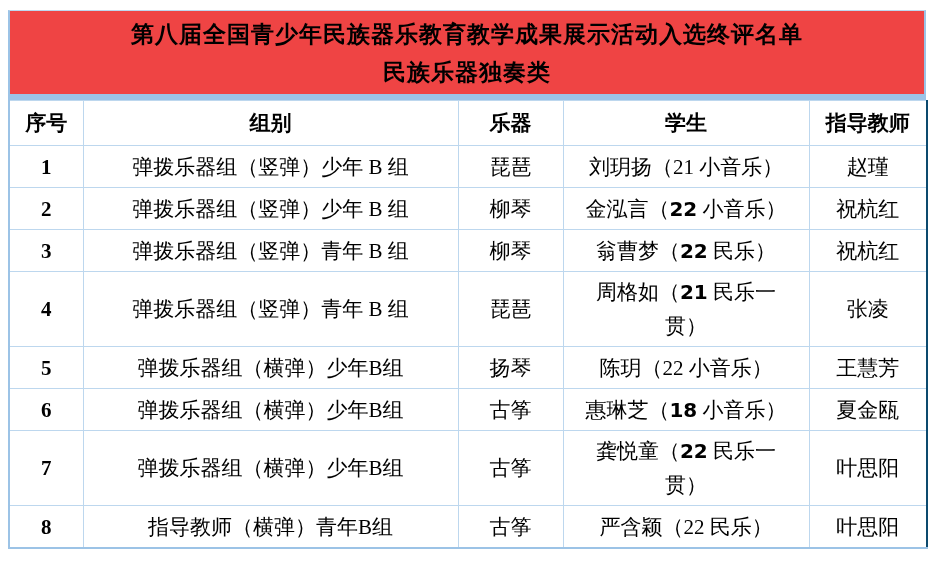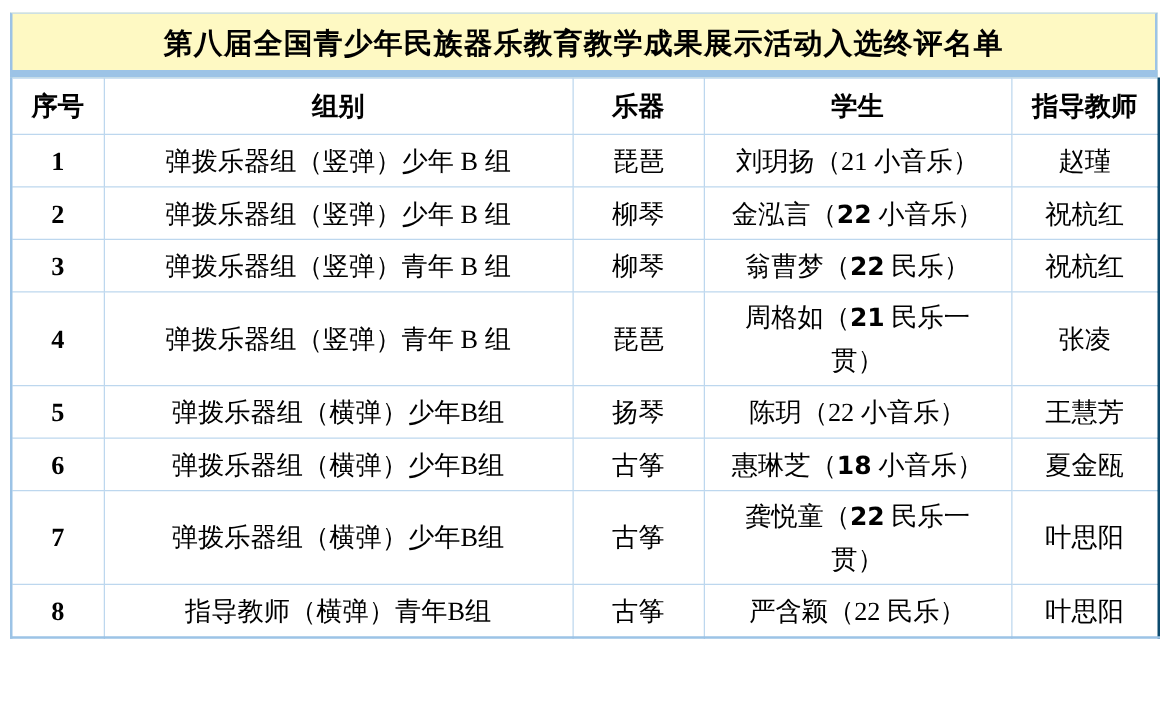--- a/index.html
+++ b/index.html
@@ -14,21 +14,21 @@
   }
   .page {
     box-sizing: border-box;
     padding: 10px 7px 0 8px;
     width: 933px;
   }
   
   .banner {
     box-sizing: border-box;
     width: 918px;
-    background: #fef9c3;
+    background: #ef4444;
     border-left: 2px solid #9cc3e6;
     border-right: 2px solid #9cc3e6;
     border-top: 1px solid #bdd7ee;
     border-bottom: 6px solid #9cc3e6;
     text-align: center;
     padding: 5px 0 2px 0;
   }
   .banner .t-line {
     font-size: 23px;
     font-weight: bold;
@@ -74,20 +74,21 @@
     font-size: 20px;
   }
 </style>
 </head>
 <body>
 
 <div class="page">
 
   <div class="banner">
     <div class="t-line">第八届全国青少年民族器乐教育教学成果展示活动入选终评名单</div>
+    <div class="t-line">民族乐器独奏类</div>
   </div>
 
   <table class="roster">
     <colgroup>
       <col style="width:74px">
         <col style="width:375px">
         <col style="width:105px">
         <col style="width:246px">
         <col style="width:118px">
     </colgroup>

